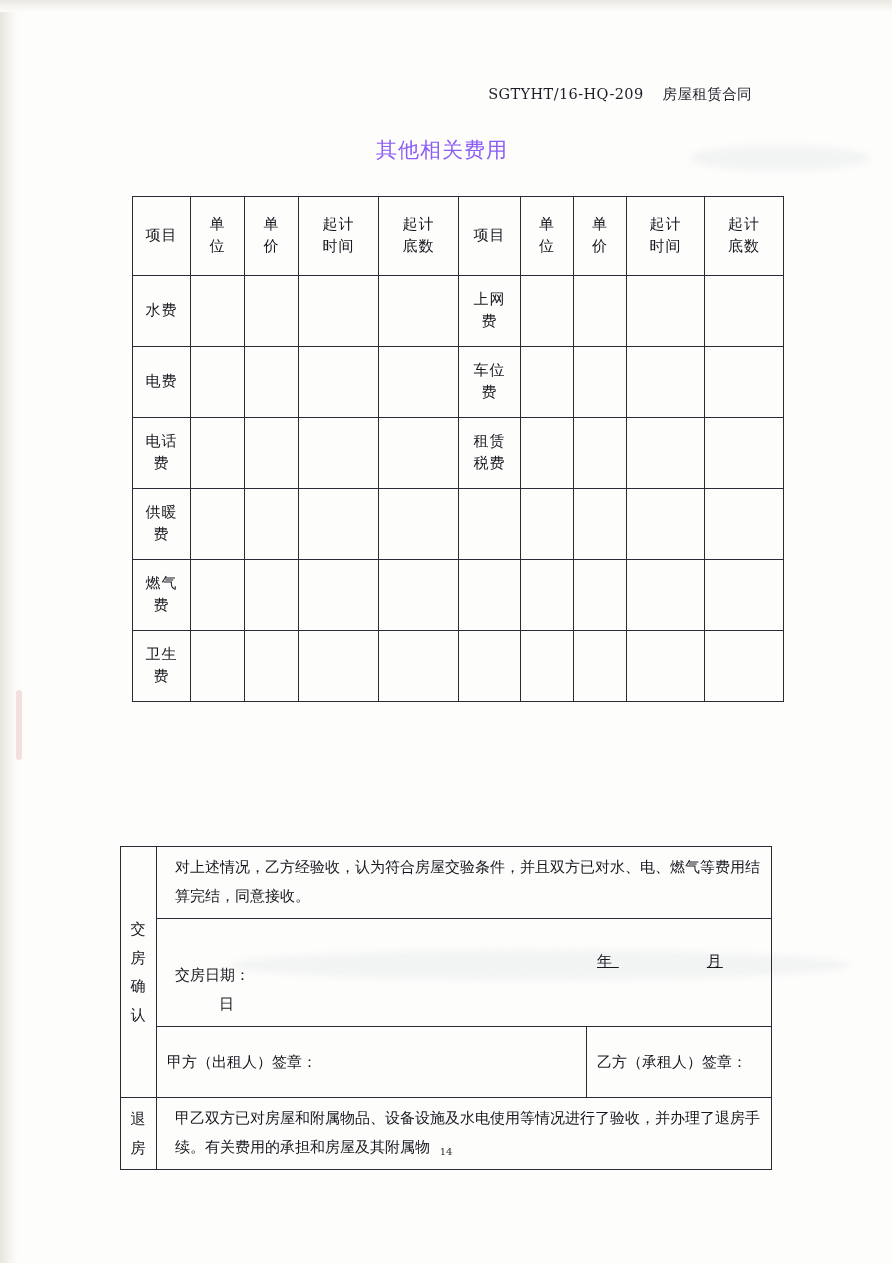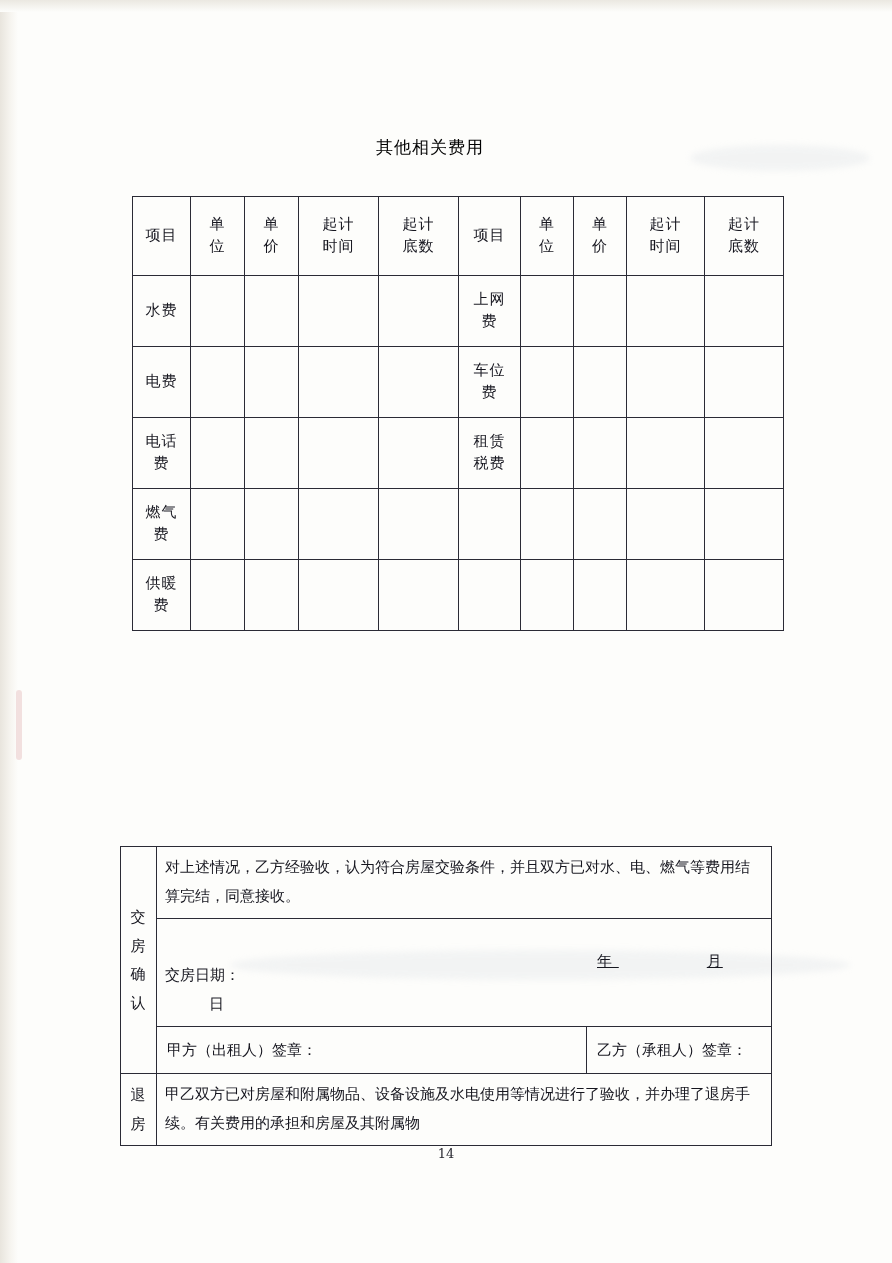--- a/index.html
+++ b/index.html
@@ -61,22 +61,22 @@
     font-family: "DejaVu Serif", "Liberation Serif", serif;
   }
   .header .doctitle {
     margin-left: 14px;
   }
 
   .section-title {
     position: absolute;
     top: 136px;
     left: 376px;
-    font-size: 17px;
-    color: #000000;
+    font-size: 21px;
+    color: #8b5cf6;
     font-family: Liberation Mono, monospace;
     letter-spacing: 1px;
   }
 
   
   .tbl-wrap {
     position: absolute;
     left: 132px;
     top: 196px;
     width: 651px;
@@ -129,25 +129,25 @@
     line-height: 1.9;
   }
   td.vlabel {
     width: 36px;
     text-align: center;
     letter-spacing: 1px;
     padding: 0;
   }
   td.vlabel span { display: block; }
   td.body-cell {
-    padding: 6px 10px 8px 8px;
+    padding: 6px 10px 8px 18px;
     text-align: left;
   }
   td.sign-cell {
-    padding: 6px 10px;
+    padding: 18px 10px;
     text-align: left;
     height: 34px;
     line-height: 1.5;
   }
   .date-row {
     position: relative;
     min-height: 70px;
   }
   .date-row .lbl {
     display: inline-block;
@@ -165,36 +165,40 @@
     display: block;
     margin-left: 44px;
   }
 
   .page-number {
     position: absolute;
     top: 1146px;
     left: 0;
     width: 892px;
     text-align: center;
-    font-size: 13px;
+    font-size: 10px;
     color: #2b2b33;
     font-family: "DejaVu Serif", "Liberation Serif", serif;
   }
 </style>
 </head>
 <body>
 
 <div class="page">
 
   <div class="scan-edge-left"></div>
   <div class="scan-edge-top"></div>
   <div class="scan-mark-1"></div>
   <div class="smudge" style="left:690px; top:145px; width:180px; height:26px;"></div>
   <div class="smudge" style="left:230px; top:950px; width:620px; height:30px;"></div>
 
+  <div class="header">
+    <span class="code">SGTYHT/16-HQ-209</span>
+    <span class="doctitle">房屋租赁合同</span>
+  </div>
 
   <div class="section-title">其他相关费用</div>
 
   <div class="tbl-wrap">
     <table class="fees">
       <colgroup>
         <col style="width:58px">
         <col style="width:54px">
         <col style="width:54px">
         <col style="width:80px">
@@ -300,51 +304,66 @@
           </td>
           <td class="blank"></td>
           <td class="blank"></td>
           <td class="blank"></td>
           <td class="blank"></td>
         </tr>
 
 
         <tr>
           <td class="item">
+            <span class="two-line">供暖</span>
+            <span class="two-line">费</span>
+          </td>
+          <td class="blank"></td>
+          <td class="blank"></td>
+          <td class="blank"></td>
+          <td class="blank"></td>
+          <td class="blank"></td>
+          <td class="blank"></td>
+          <td class="blank"></td>
+          <td class="blank"></td>
+          <td class="blank"></td>
+        </tr>
+
+        <tr>
+          <td class="item">
             <span class="two-line">燃气</span>
             <span class="two-line">费</span>
           </td>
           <td class="blank"></td>
           <td class="blank"></td>
           <td class="blank"></td>
           <td class="blank"></td>
           <td class="blank"></td>
           <td class="blank"></td>
           <td class="blank"></td>
           <td class="blank"></td>
           <td class="blank"></td>
         </tr>
 
-        <tr>
-          <td class="item">
-            <span class="two-line">供暖</span>
-            <span class="two-line">费</span>
-          </td>
-          <td class="blank"></td>
-          <td class="blank"></td>
-          <td class="blank"></td>
-          <td class="blank"></td>
-          <td class="blank"></td>
-          <td class="blank"></td>
-          <td class="blank"></td>
-          <td class="blank"></td>
-          <td class="blank"></td>
-        </tr>
-
-
+
+        <tr>
+          <td class="item">
+            <span class="two-line">卫生</span>
+            <span class="two-line">费</span>
+          </td>
+          <td class="blank"></td>
+          <td class="blank"></td>
+          <td class="blank"></td>
+          <td class="blank"></td>
+          <td class="blank"></td>
+          <td class="blank"></td>
+          <td class="blank"></td>
+          <td class="blank"></td>
+          <td class="blank"></td>
+        </tr>
       </tbody>
     </table>
   </div>
 
   <div class="bottom-wrap">
     <table class="bottom">
       <colgroup>
         <col style="width:36px">
         <col style="width:430px">
         <col style="width:185px">

